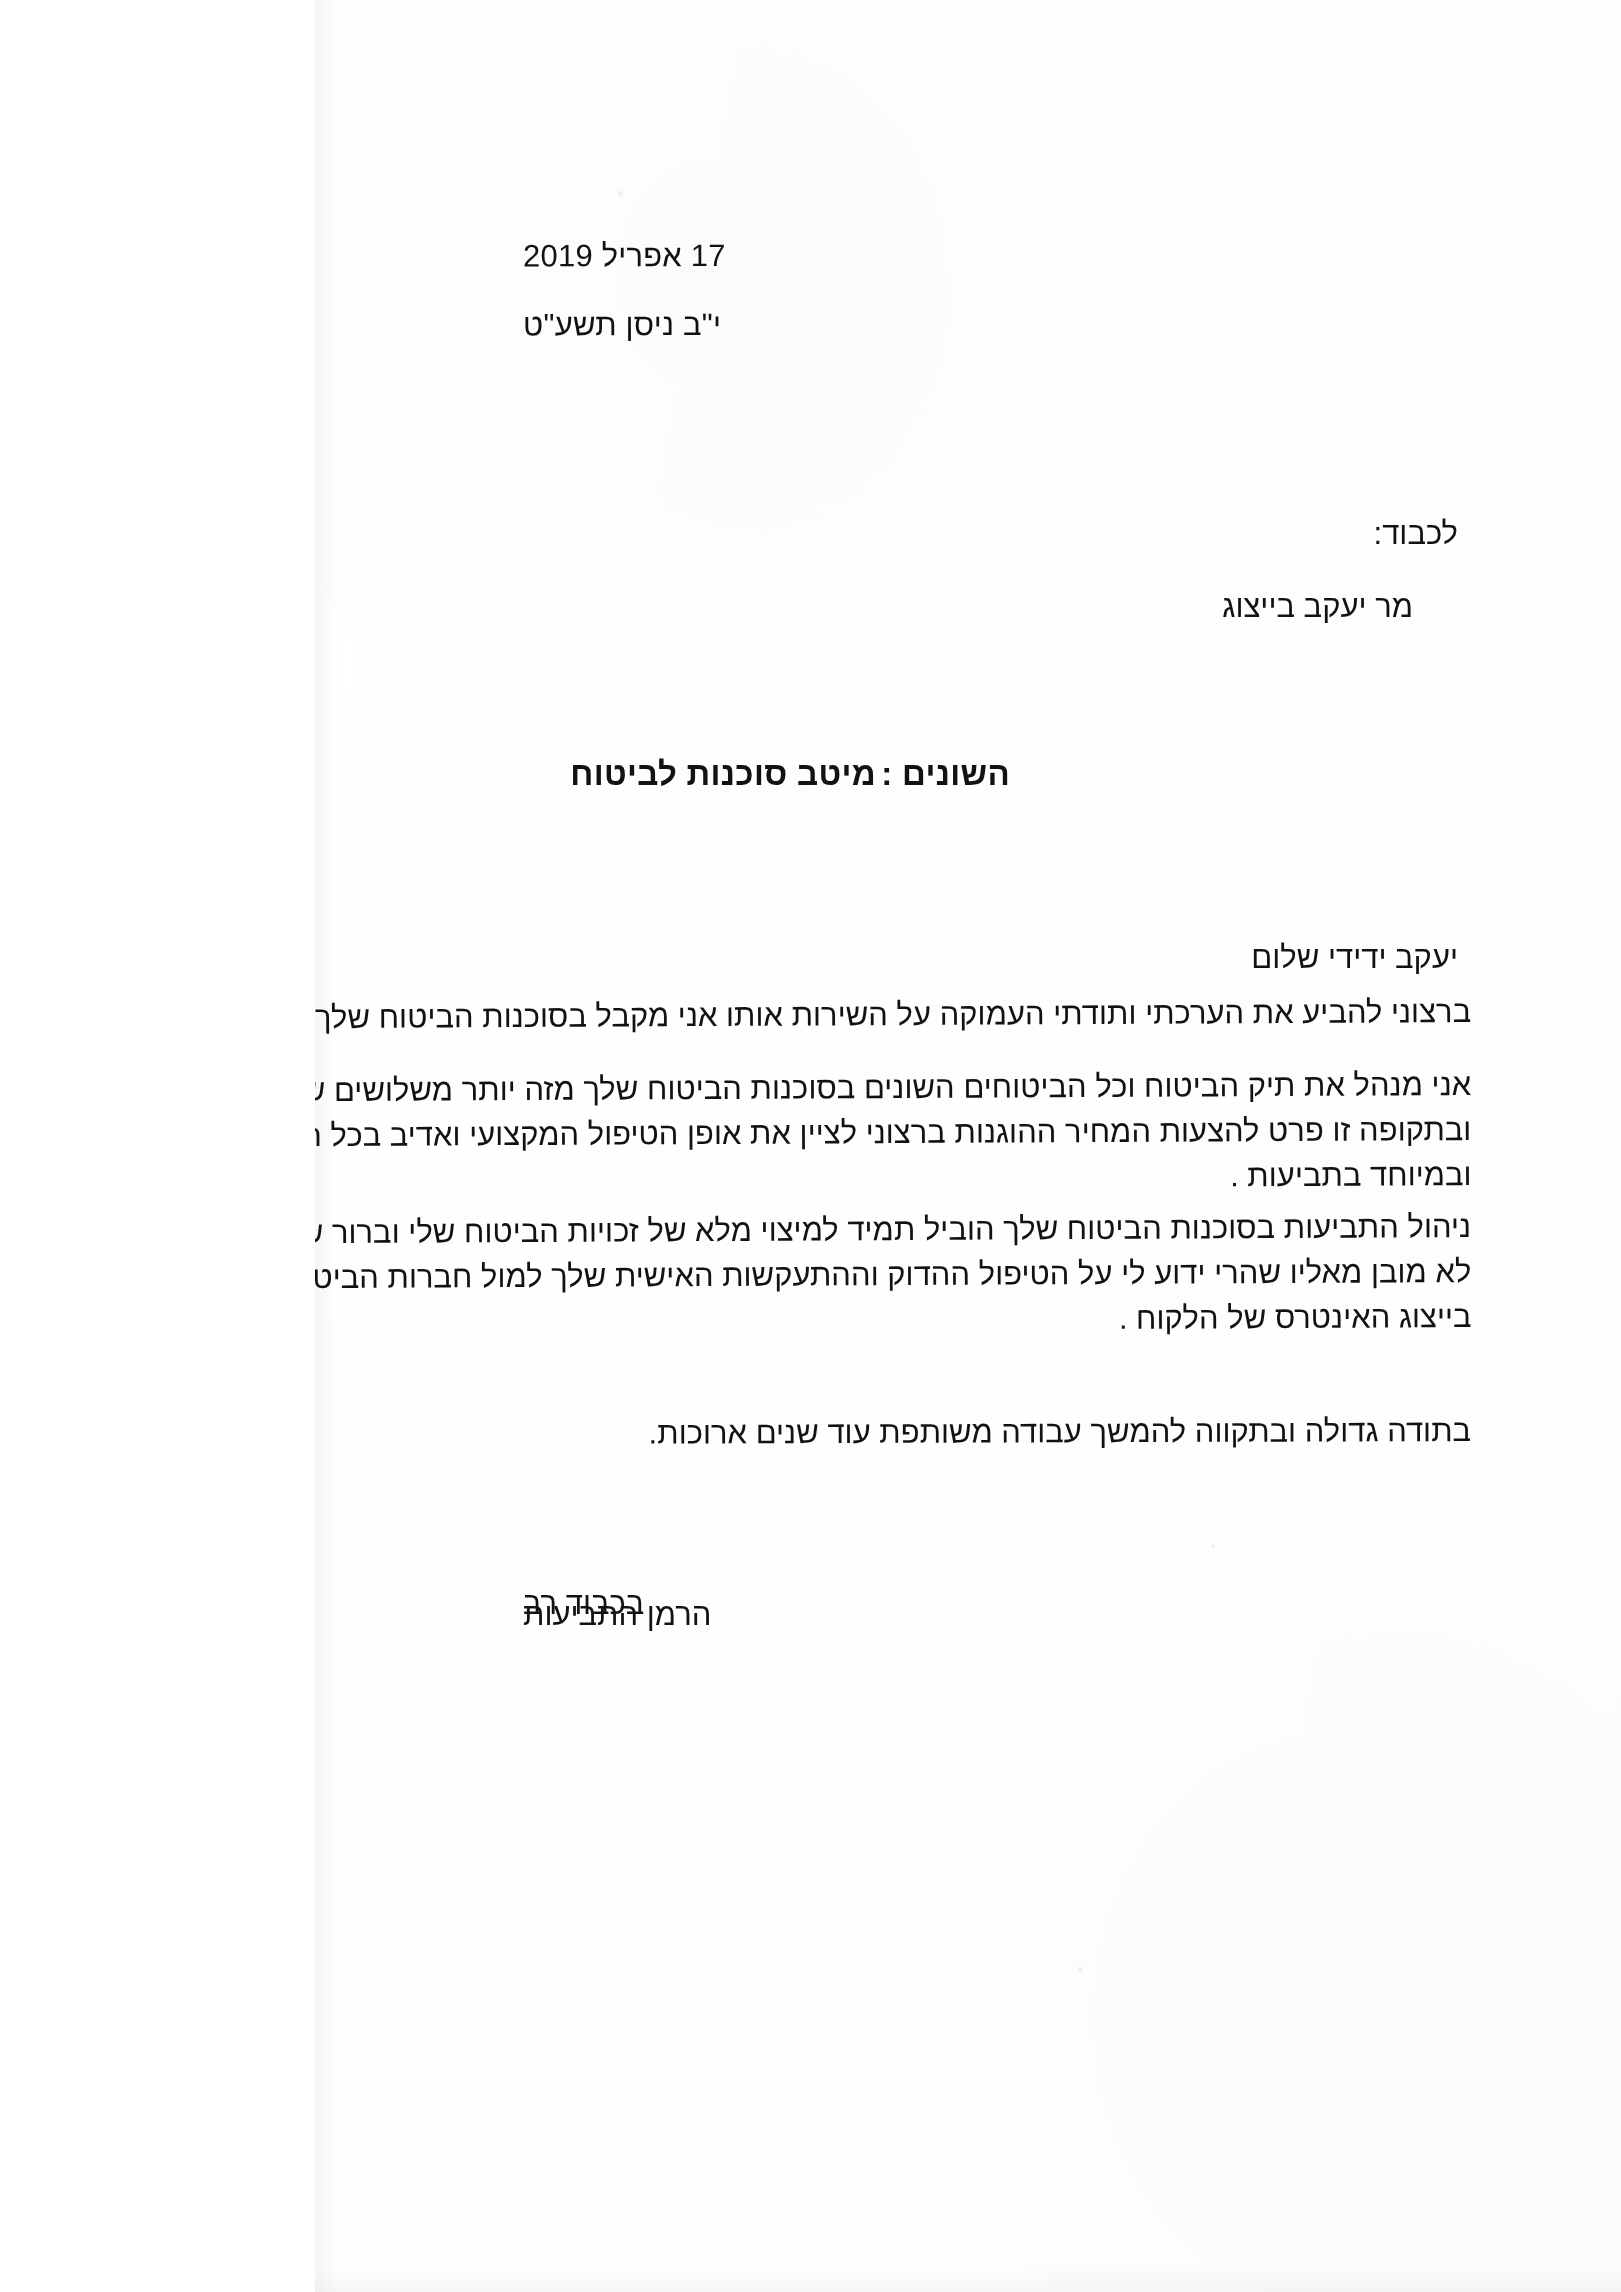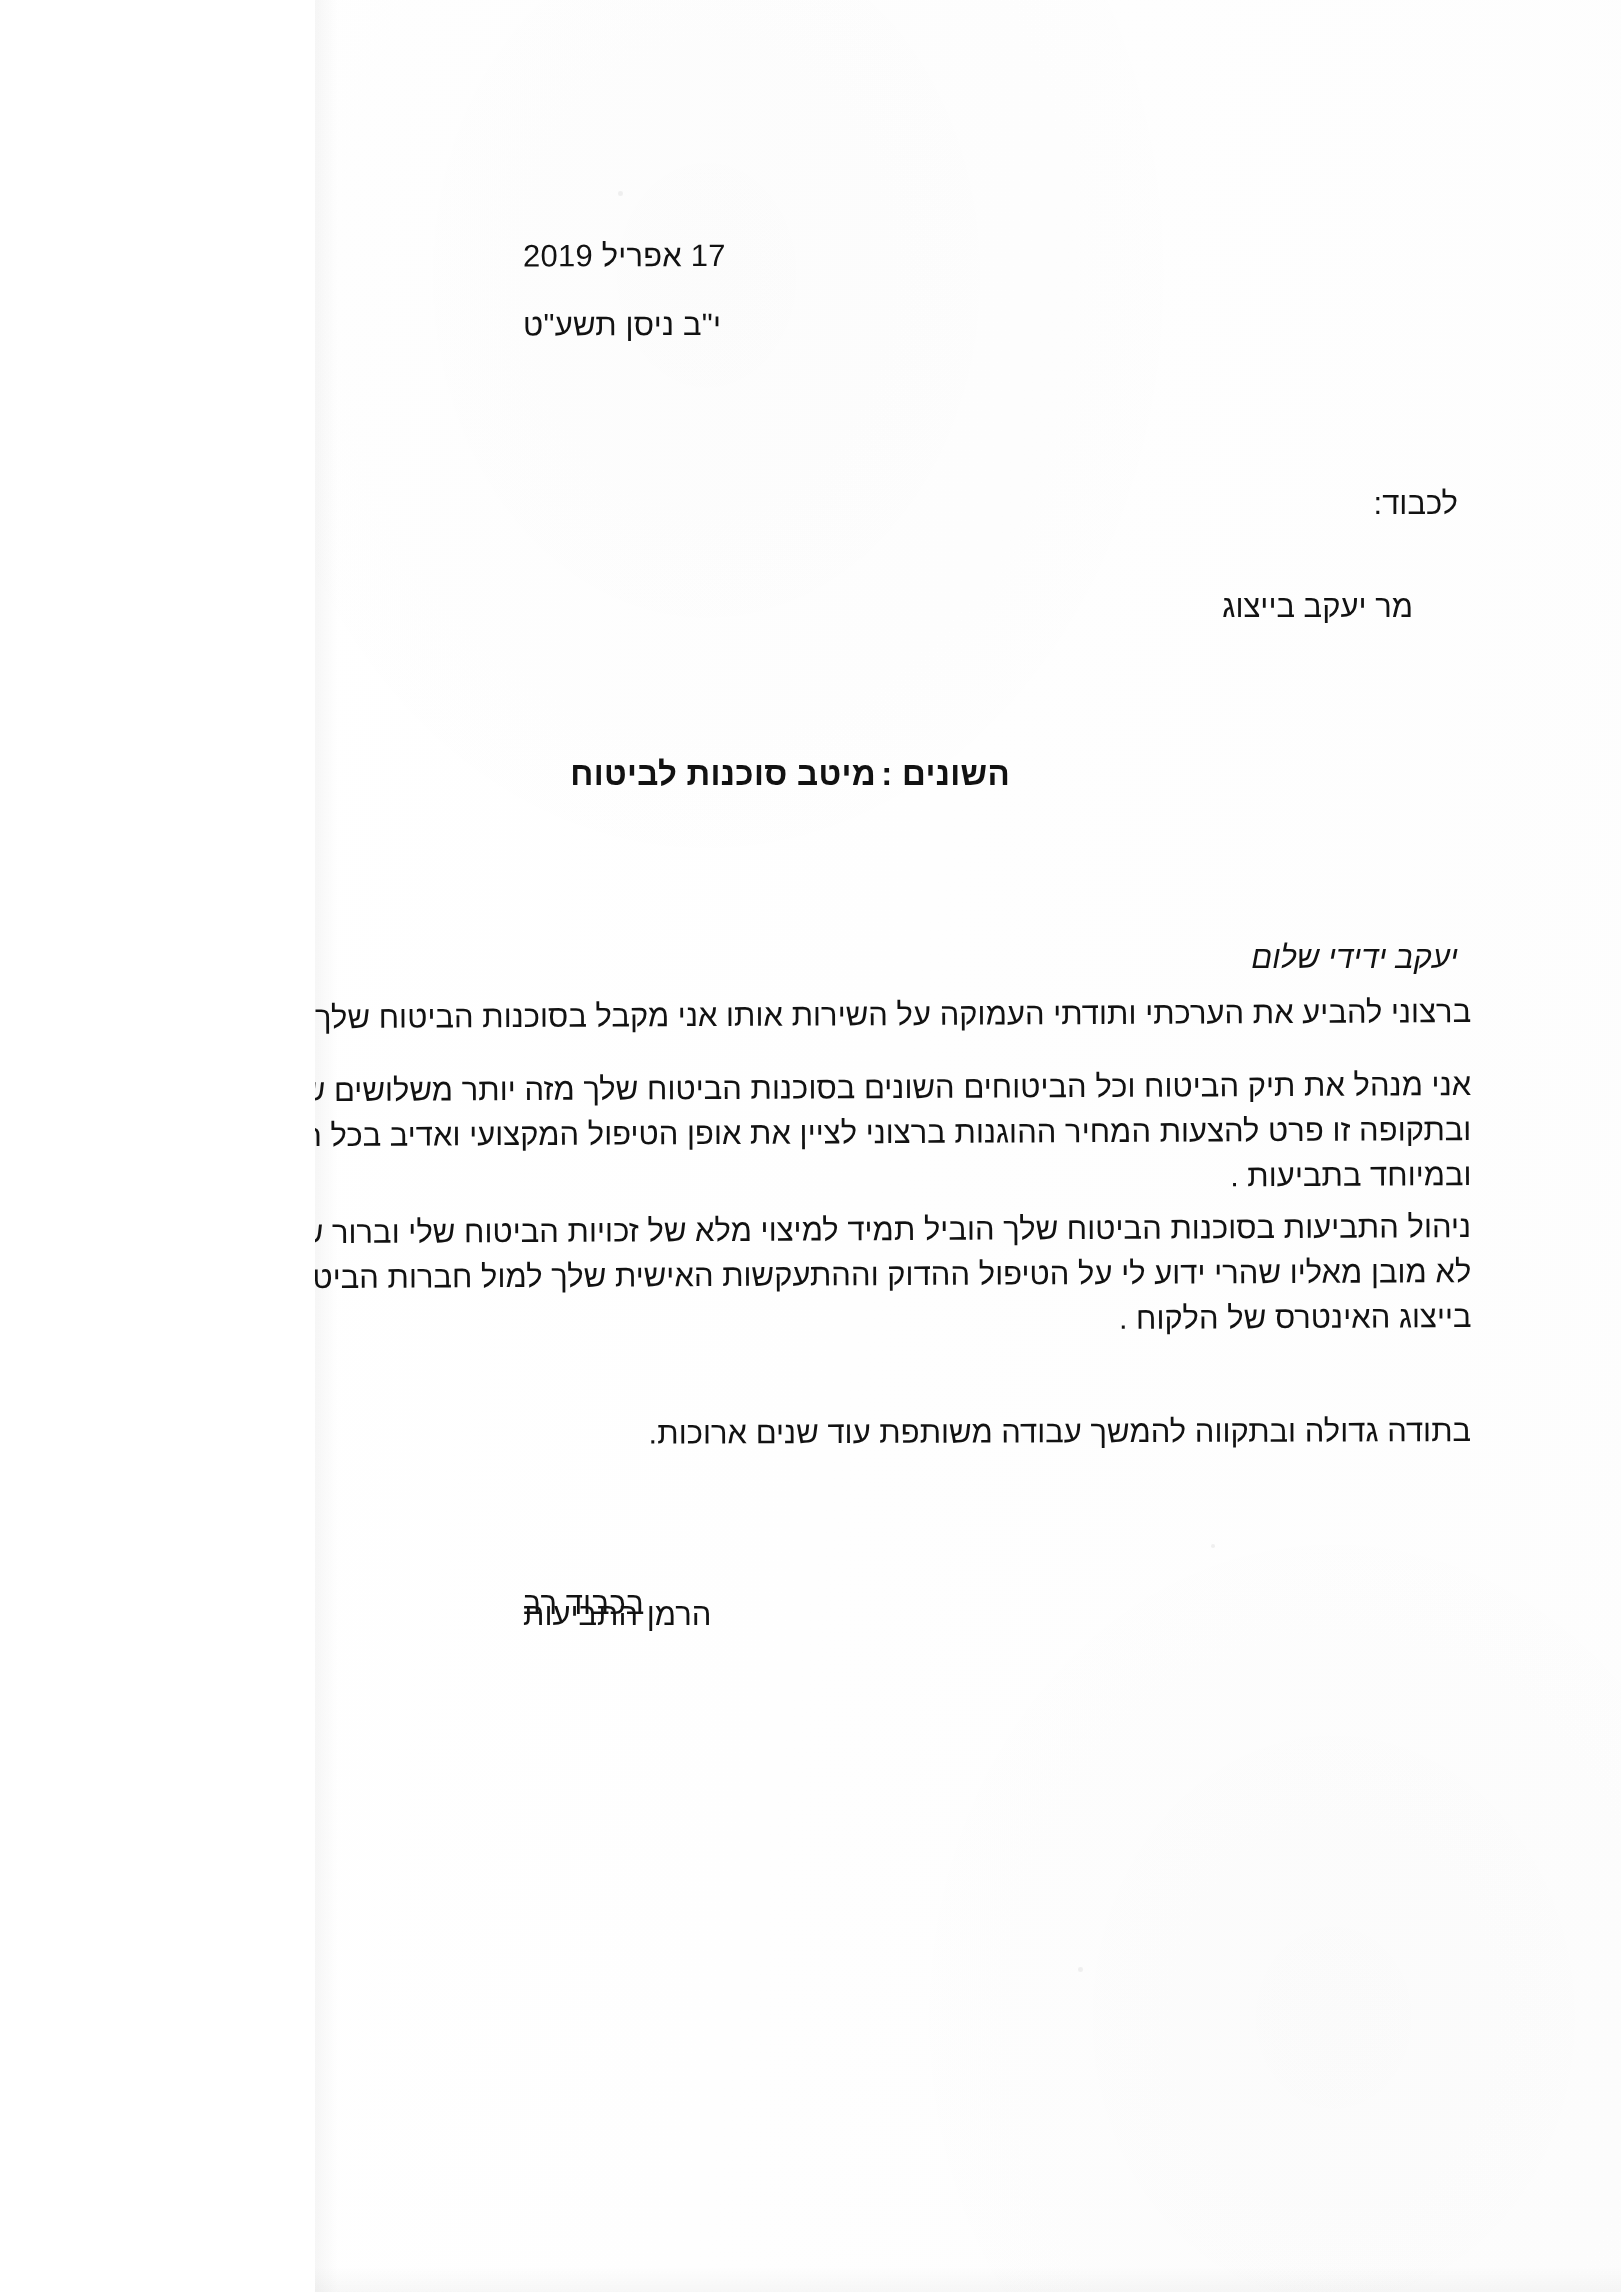--- a/index.html
+++ b/index.html
@@ -73,21 +73,21 @@
   }
   .date-heb {
     top: 309px;
     left: 208px;
     font-size: 31px;
     letter-spacing: 0.2px;
   }
 
   
   .to-label {
-    top: 488px;
+    top: 518px;
     right: 163px;
     font-size: 31px;
     margin-left: 24px;
   }
   .to-name {
     top: 591px;
     right: 208px;
     font-size: 31px;
   }
 
@@ -105,21 +105,20 @@
   }
   .subject .colon-sp {
     padding: 0 2.7px;
   }
 
   
   .greeting {
     top: 942px;
     right: 163px;
     font-size: 31px;
-    font-style: italic;
   }
   .para {
     position: absolute;
     color: #121212;
     font-size: 31px;
     line-height: 45px;
     text-align: right;
   }
   .p1 {
     top: 989px;

